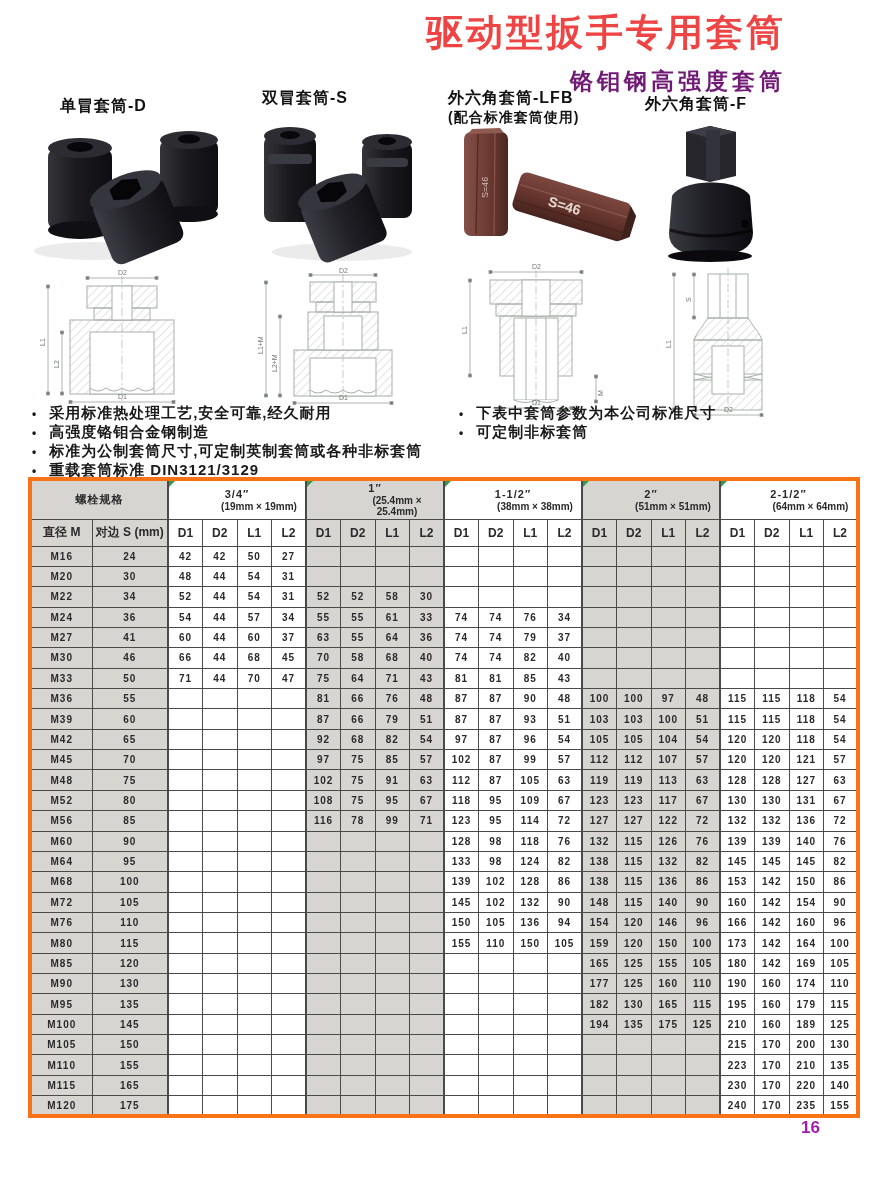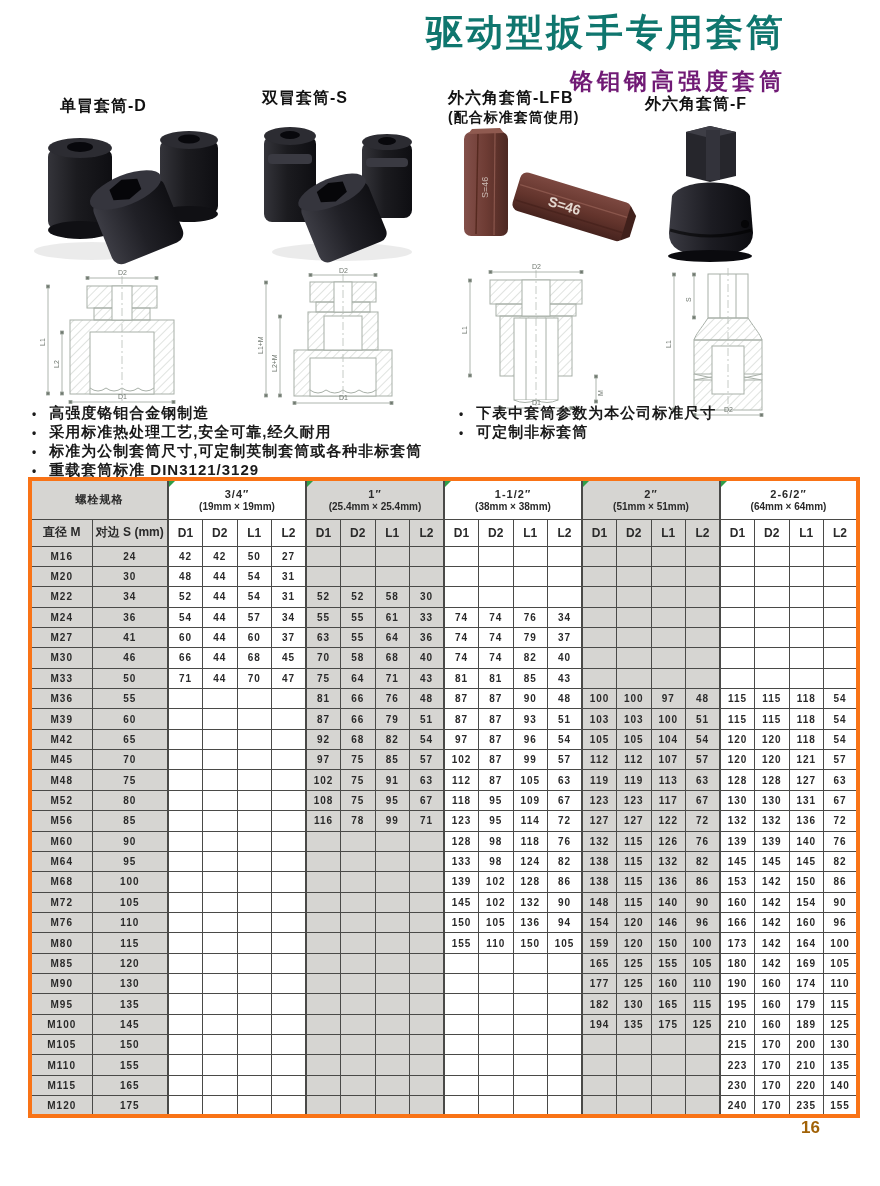--- a/index.html
+++ b/index.html
@@ -3,46 +3,46 @@
 <meta charset="utf-8">
 <style>
   * { margin:0; padding:0; box-sizing:border-box; }
   html,body { background:#ffffff; }
   .page {
     position:relative; width:880px; height:1186px; background:#ffffff;
     font-family:"Liberation Sans","DejaVu Sans",sans-serif; color:#1c1c1c; overflow:hidden;
   }
   
   .title-block { position:absolute; top:8px; right:94px; text-align:right; }
-  .main-title { font-size:37px; font-weight:bold; letter-spacing:3px; color:#0f766e; }
+  .main-title { font-size:37px; font-weight:bold; letter-spacing:3px; color:#ef4444; }
   .sub-title  { font-size:23px; font-weight:bold; letter-spacing:4px; color:#701a75; margin-top:8px; }
   
   .product-label { position:absolute; font-size:16px; font-weight:bold; color:#111; letter-spacing:1px; }
   .product-sublabel { display:block; font-size:14px; font-weight:bold; }
   .photo { position:absolute; }
   .drawing { position:absolute; }
   
   .bullets { position:absolute; list-style:none; }
   .bullets li { font-size:15px; font-weight:bold; color:#1a1a1a; line-height:17px; letter-spacing:1px; }
   .bullets li::before { content:"•"; margin:0 12px 0 4px; font-size:12px; }
   
   .spec { position:absolute; left:28px; top:477px; width:828px; border-collapse:collapse; table-layout:fixed;
           border:4px solid #f97316; }
   .spec td { border:1px solid #4a4a48; text-align:center; vertical-align:middle; background:#ffffff;
              font-size:10px; font-weight:bold; color:#2a2a2a; padding:0; overflow:hidden; }
   .spec td.shaded { background:#d6d5d2; }
   .spec tr.hrow1 td { height:40px; font-size:11px; letter-spacing:1px; }
   .spec tr.hrow2 td { height:27px; font-size:12px; }
   .spec tbody td { height:20.36px; letter-spacing:1px; }
   .spec td.gstart { border-left-width:2px; }
-  .grp-dim { display:block; font-size:10px; letter-spacing:0; margin-top:1px; }
+  .grp-dim { display:block; font-size:10px; letter-spacing:0; margin-top:1px;padding-left:44px; }
   .gcorner { position:relative; }
   .gcorner::before { content:""; position:absolute; top:0; left:0; width:0; height:0;
                      border-top:6px solid #2f9e49; border-right:6px solid transparent; }
-  .pageno { position:absolute; right:60px; top:1118px; font-size:17px; font-weight:bold; color:#a16207; }
+  .pageno { position:absolute; right:60px; top:1118px; font-size:17px; font-weight:bold; color:#a21caf; }
   svg text { font-family:"Liberation Sans","DejaVu Sans",sans-serif; }
 </style>
 </head>
 <body>
 
 <div class="page">
 
   <div class="title-block">
     <div class="main-title">驱动型扳手专用套筒</div>
     <div class="sub-title">铬钼钢高强度套筒</div>
@@ -294,22 +294,22 @@
         <rect x="12.5" y="146" width="3" height="3"></rect>
       <text x="-86" y="11" transform="rotate(-90)" stroke="none">L1</text>
       <line x1="34" y1="153" x2="102" y2="153"></line>
         <rect x="33" y="151.5" width="3" height="3"></rect>
         <rect x="100" y="151.5" width="3" height="3"></rect>
       <text x="64" y="150" stroke="none">D2</text>
     </g>
   </svg>
 
   <ul class="bullets" style="left:28px;top:404px;width:420px;">
+    <li>采用标准热处理工艺,安全可靠,经久耐用</li>
     <li>高强度铬钼合金钢制造</li>
-    <li>采用标准热处理工艺,安全可靠,经久耐用</li>
     <li>标准为公制套筒尺寸,可定制英制套筒或各种非标套筒</li>
     <li>重载套筒标准 DIN3121/3129</li>
   </ul>
   <ul class="bullets" style="left:455px;top:404px;width:400px;">
     <li>下表中套筒参数为本公司标准尺寸</li>
     <li>可定制非标套筒</li>
   </ul>
 
   <table class="spec">
     <colgroup>
@@ -334,21 +334,21 @@
         </td>
         <td colspan="4" class="gcorner gstart">
           <span>1-1/2″</span>
           <span class="grp-dim">(38mm × 38mm)</span>
         </td>
         <td colspan="4" class="gcorner gstart shaded">
           <span>2″</span>
           <span class="grp-dim">(51mm × 51mm)</span>
         </td>
         <td colspan="4" class="gcorner gstart">
-          <span>2-6/2″</span>
+          <span>2-1/2″</span>
           <span class="grp-dim">(64mm × 64mm)</span>
         </td>
       </tr>
       <tr class="hrow2">
           <td class="shaded">直径 M</td>
           <td class="shaded">对边 S (mm)</td>
           <td class=" gstart">D1</td>
           <td>D2</td>
           <td>L1</td>
           <td>L2</td>

